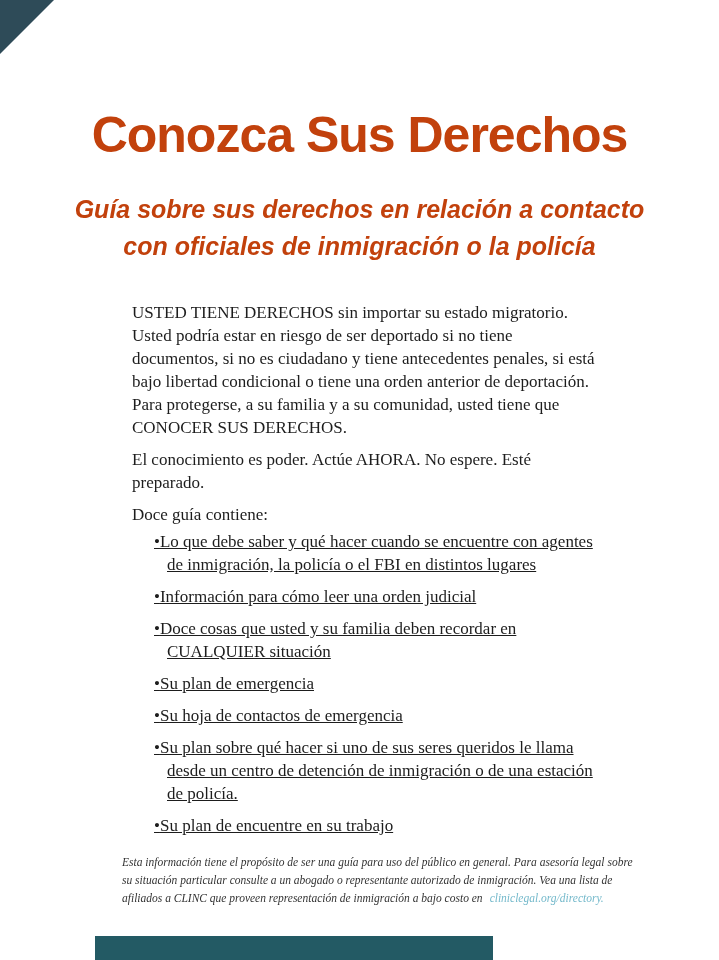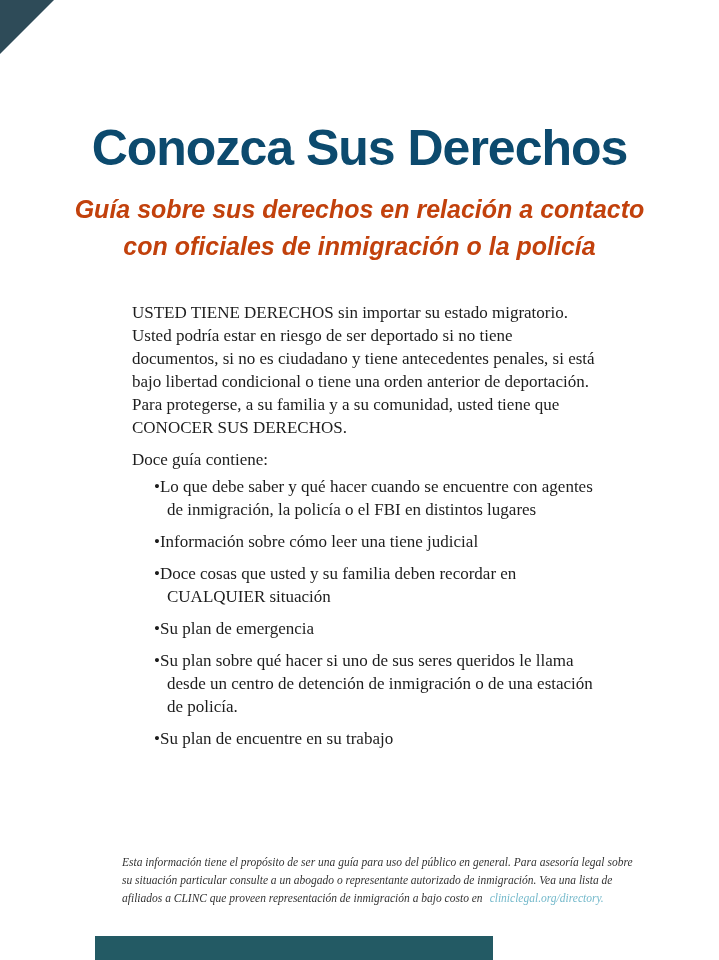--- a/index.html
+++ b/index.html
@@ -23,28 +23,28 @@
   .bottom-bar {
     position: absolute;
     left: 95px; bottom: 0;
     width: 398px; height: 24px;
     background: #235A64;
   }
 
   .page-title {
     position: absolute;
     top: 100px; left: 0; right: 0;
-    margin: 17px;
+    margin: 4px;
     text-align: center;
     font-family: "Liberation Sans", sans-serif;
     font-weight: bold;
     font-size: 50px;
     line-height: 62px;
     letter-spacing: -1px;
-    color: #0c4a6e;
+    color: #c2410c;
   }
 
   .page-subtitle {
     position: absolute;
     top: 191px; left: 0; right: 0;
     margin: 0;
     text-align: center;
     font-family: "Liberation Sans", sans-serif;
     font-weight: bold;
     font-style: italic;
@@ -75,20 +75,21 @@
     list-style: none;
     margin: 0;
     padding: 0 0 0 22px;
   }
 
   .bullet-list li {
     white-space: pre-line;
     padding-left: 13px;
     text-indent: -13px;
     margin-bottom: 9px;
+    text-decoration: underline;
   }
 
   .bullet-list li::before { content: "\2022 "; }
 
   .page-footer {
     position: absolute;
     top: 853px; left: 122px;
     width: 545px;
     font-family: Liberation Serif, serif;
     font-style: italic;
@@ -115,28 +116,31 @@
 <h2 class="page-subtitle">Guía sobre sus derechos en relación a contacto
 con oficiales de inmigración o la policía</h2>
 
 <div class="main-content">
   <p>USTED TIENE DERECHOS sin importar su estado migratorio.
 Usted podría estar en riesgo de ser deportado si no tiene
 documentos, si no es ciudadano y tiene  antecedentes penales, si está
 bajo libertad condicional o tiene una orden anterior de deportación.
 Para protegerse, a su familia y a su comunidad, usted tiene que
 CONOCER SUS DERECHOS.</p>
+  <p>El conocimiento es poder. Actúe AHORA. No espere. Esté
+preparado.</p>
   <p class="list-heading">Doce guía contiene:</p>
   <ul class="bullet-list">
     <li>Lo que debe saber y qué hacer cuando se encuentre con agentes
 de inmigración, la policía o el FBI en distintos lugares</li>
-    <li>Información sobre cómo leer una tiene judicial</li>
+    <li>Información para cómo leer una orden judicial</li>
     <li>Doce cosas que usted y su familia deben recordar en
 CUALQUIER situación</li>
     <li>Su plan de emergencia</li>
+    <li>Su hoja de contactos de emergencia</li>
     <li>Su plan sobre qué hacer si uno de sus seres queridos le llama
 desde un centro de detención de inmigración o de una estación
 de policía.</li>
     <li>Su plan de encuentre en su trabajo</li>
   </ul>
 </div>
 
 <div class="page-footer"><span>Esta información tiene el propósito de ser una guía para uso del público en general. Para asesoría legal sobre
 su situación particular consulte a un abogado o representante autorizado de inmigración. Vea una lista de
 afiliados a CLINC que proveen representación de inmigración a bajo costo en</span><a class="footer-link">cliniclegal.org/directory.</a></div>

